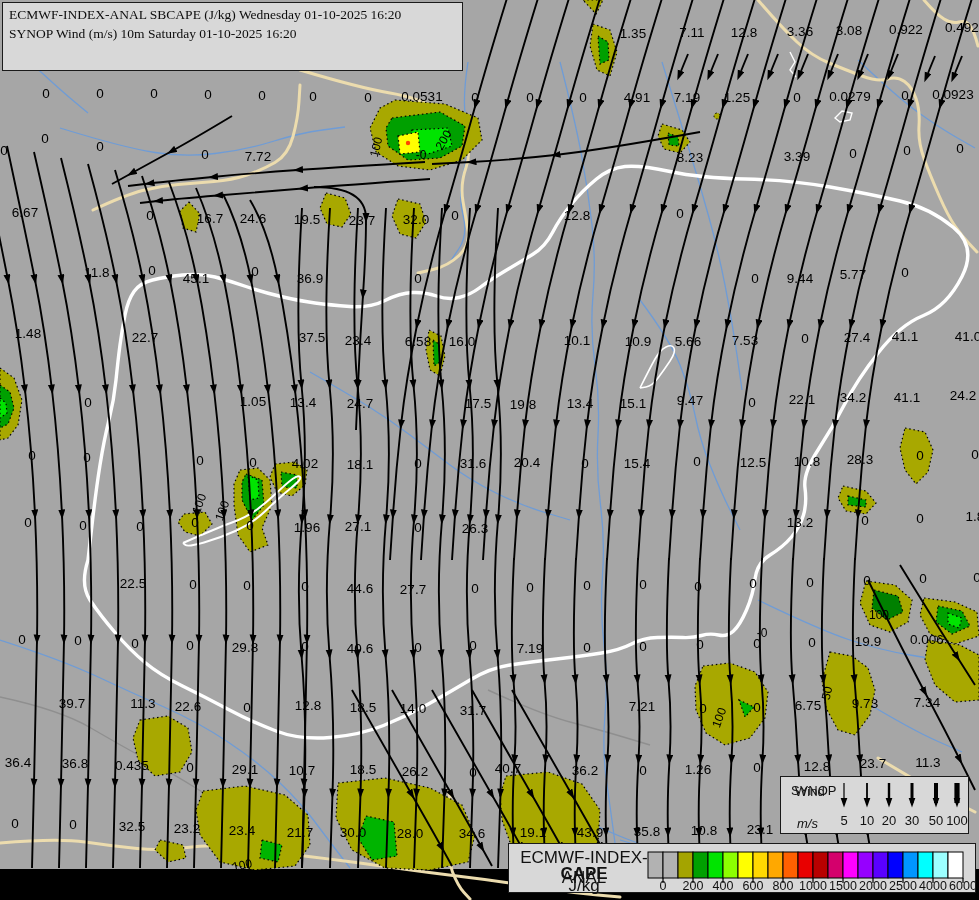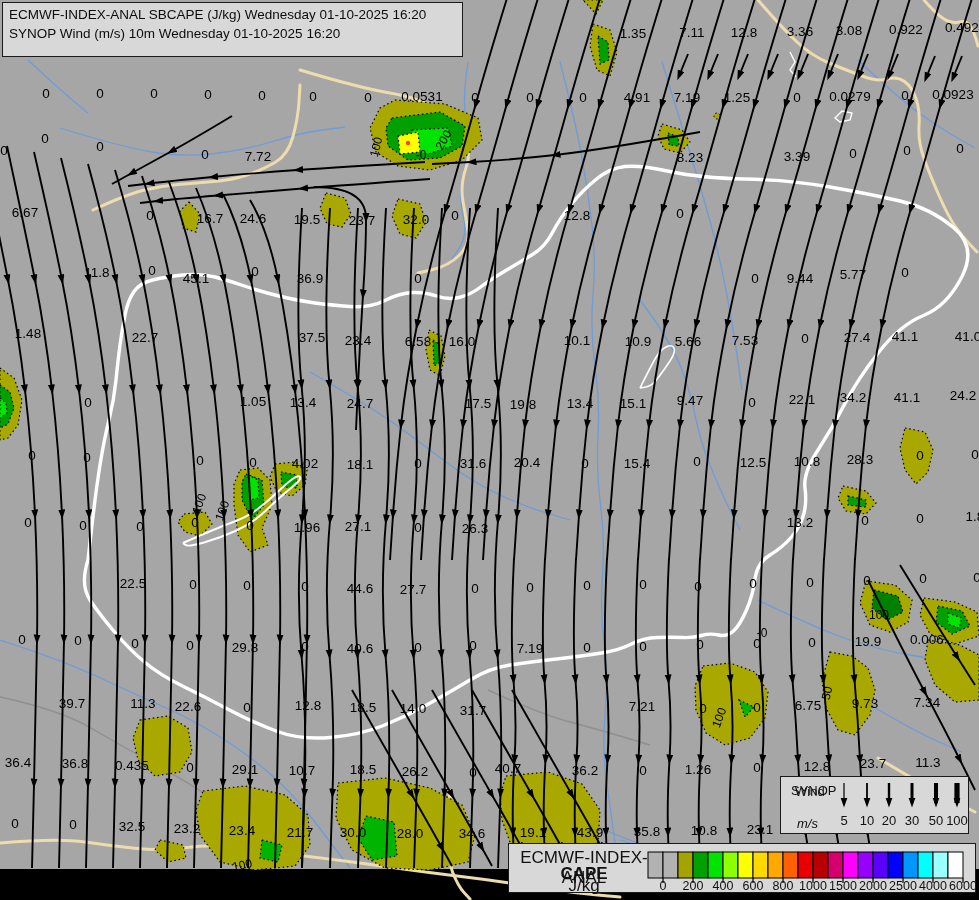--- a/index.html
+++ b/index.html
@@ -1,21 +1,21 @@
 <!DOCTYPE html>
 <html><head>
 <meta charset="utf-8">
 <style>
   html,body{margin:0;padding:0;background:#888;}
   #stage{position:relative;width:979px;height:900px;overflow:hidden;background:#a6a6a6;
          font-family:"Liberation Sans",sans-serif;}
   #mapsvg{position:absolute;left:0;top:0;}
   .panel{position:absolute;background:#d8d8d8;border:1px solid #1a1a1a;box-sizing:border-box;}
-  #title-box{left:2px;top:2px;width:461px;height:55px;padding:2px 6px;
-             font-size:13.5px;line-height:19px;color:#0d0d0d;white-space:nowrap;overflow:hidden;}
+  #title-box{left:2px;top:2px;width:461px;height:69px;padding:2px 6px;
+             font-size:13.5px;line-height:19px;color:#0d0d0d;white-space:nowrap;overflow:hidden;font-family:Liberation Serif, serif;}
   #wind-legend{left:780px;top:776px;width:189px;height:58px;}
   #wind-legend .wl-txt{position:absolute;font-size:13px;color:#111;}
   #cape-legend{left:508px;top:843px;width:468px;height:50px;}
   #cape-legend .cl-txt{position:absolute;font-size:17px;color:#111;width:140px;text-align:center;}
   svg text{font-family:"Liberation Sans",sans-serif;}
 </style>
 </head>
 <body>
 
 <div id="stage">
@@ -382,21 +382,21 @@
         <text x="533" y="836.5" font-size="13.5" fill="#000" text-anchor="middle">19.1</text>
         <text x="590" y="836.5" font-size="13.5" fill="#000" text-anchor="middle">43.9</text>
         <text x="647" y="835.5" font-size="13.5" fill="#000" text-anchor="middle">35.8</text>
         <text x="704" y="834.5" font-size="13.5" fill="#000" text-anchor="middle">10.8</text>
         <text x="760" y="833.5" font-size="13.5" fill="#000" text-anchor="middle">23.1</text>
       </g>
   </svg>
 
   <div id="title-box" class="panel">
     <div>ECMWF-INDEX-ANAL SBCAPE (J/kg) Wednesday 01-10-2025 16:20</div>
-    <div>SYNOP Wind (m/s) 10m Wednesday 01-10-2025 16:20</div>
+    <div>SYNOP Wind (m/s) 10m Saturday 01-10-2025 16:20</div>
   </div>
 
   <div id="wind-legend" class="panel">
     <span class="wl-txt" style="left:10px;top:6px;">SYNOP</span>
     <span class="wl-txt" style="left:14px;top:7px;text-align:right;">Wind</span>
     <span class="wl-txt" style="left:16px;top:39px;font-style:italic;">m/s</span>
     <svg id="wind-arrows" width="187" height="56">
         <line x1="63" y1="6" x2="63" y2="26" stroke="#000" stroke-width="1.2" marker-end="url(#ah)"></line>
         <text x="63" y="48" font-size="13" fill="#111" text-anchor="middle">5</text>
         <line x1="86" y1="6" x2="86" y2="26" stroke="#000" stroke-width="1.8" marker-end="url(#ah)"></line>

